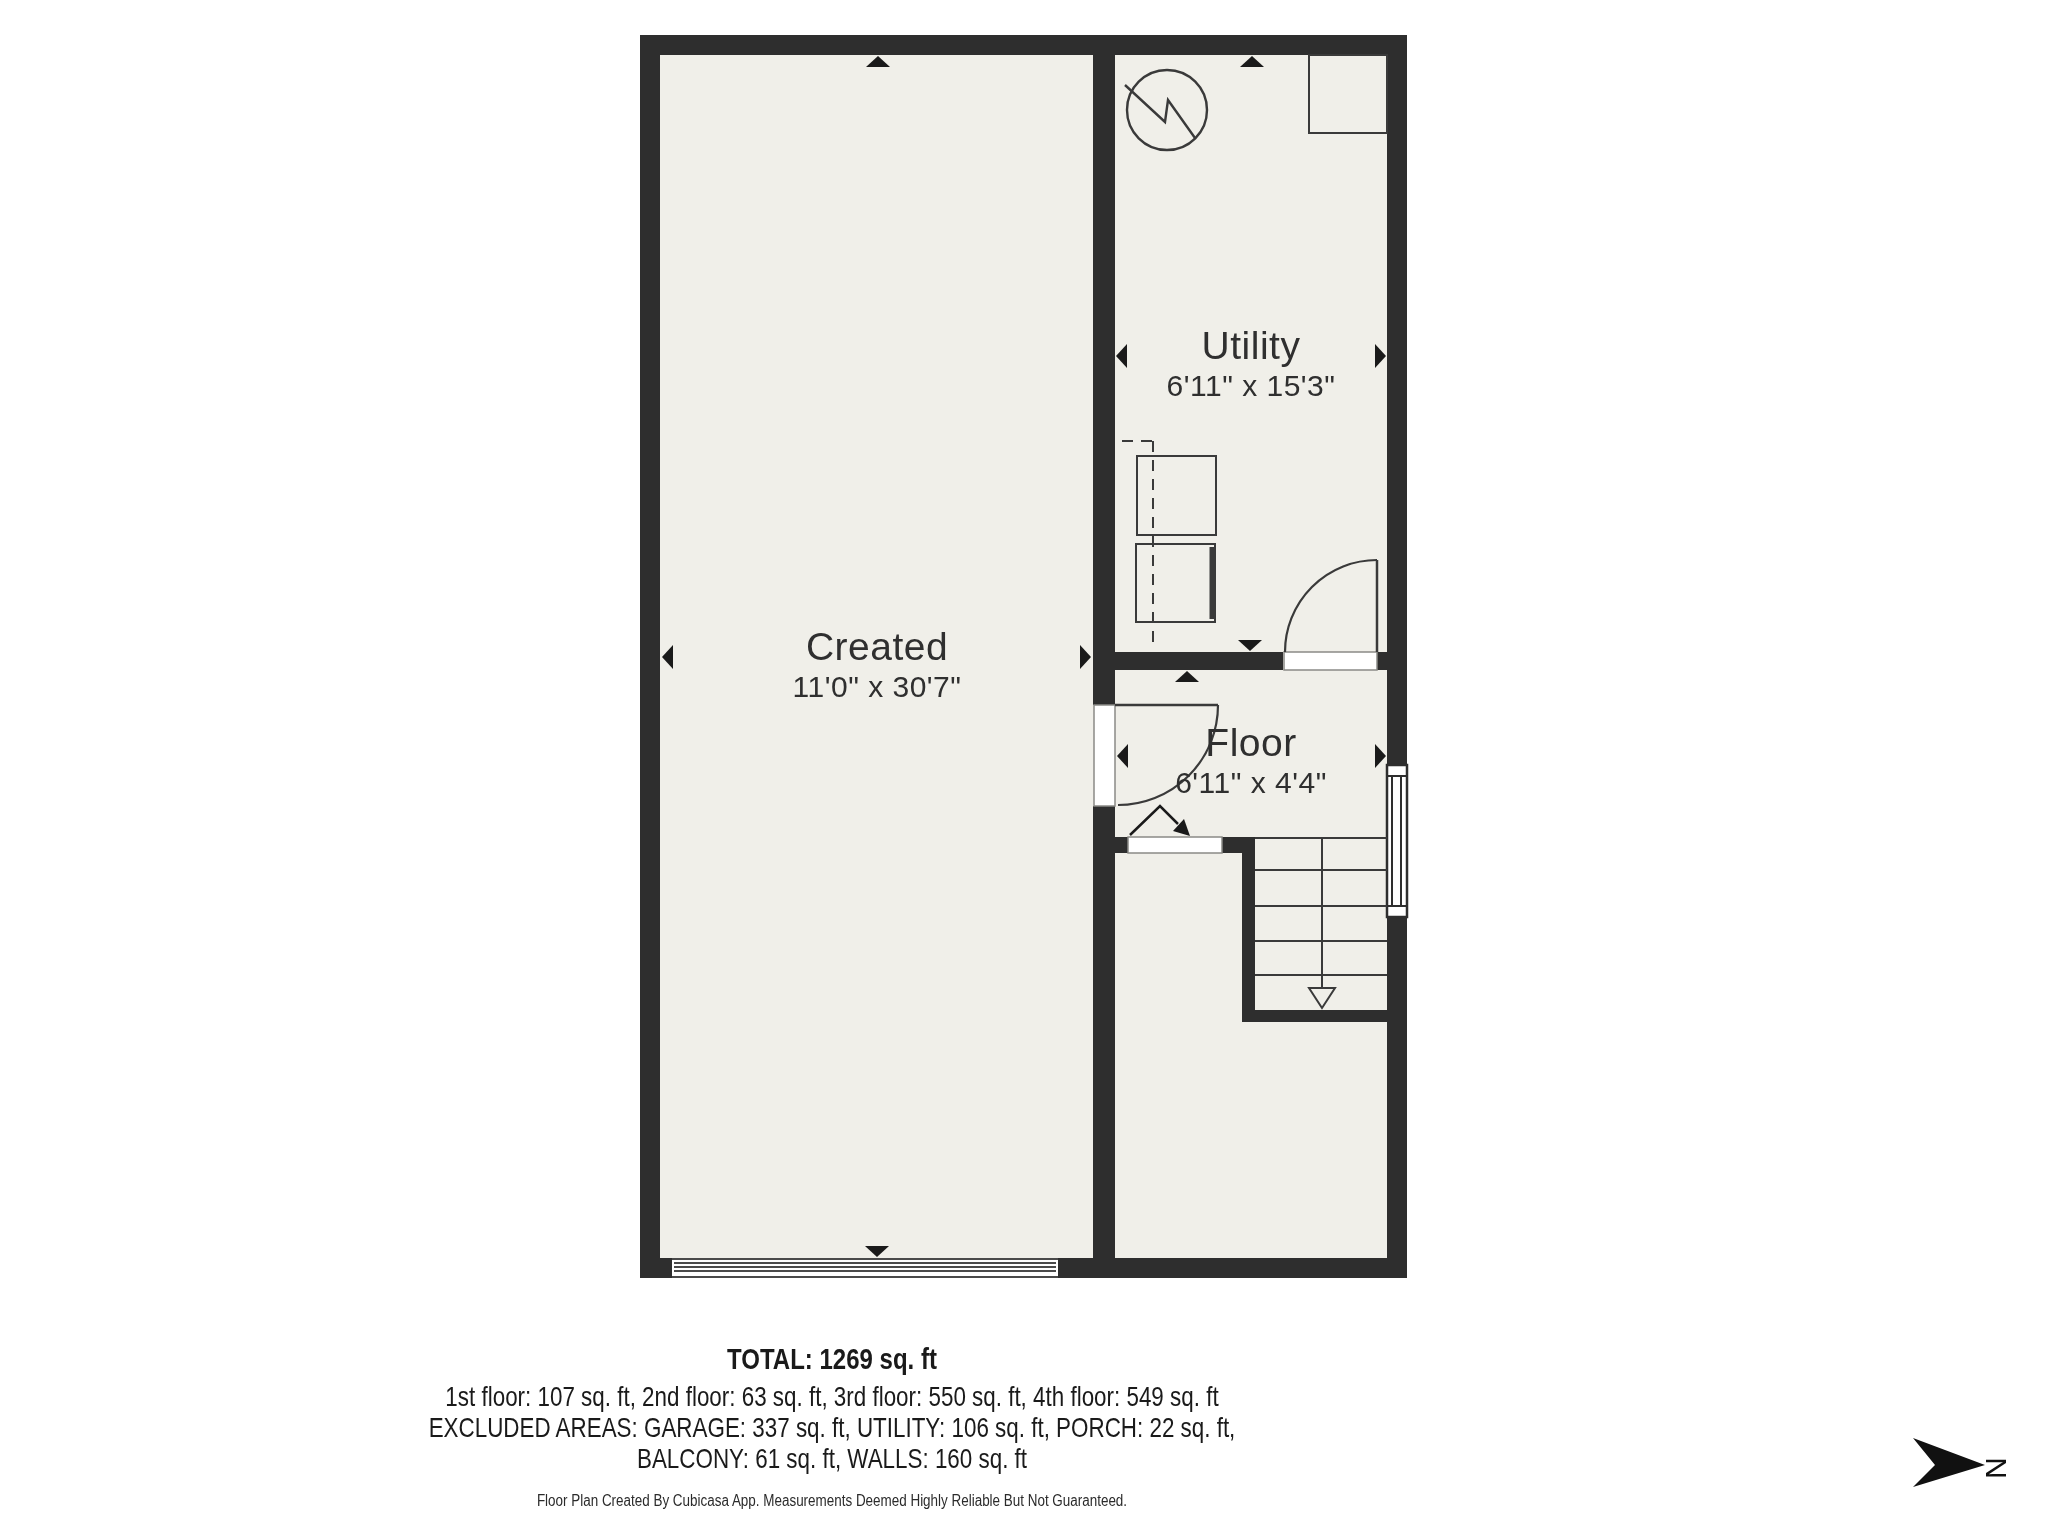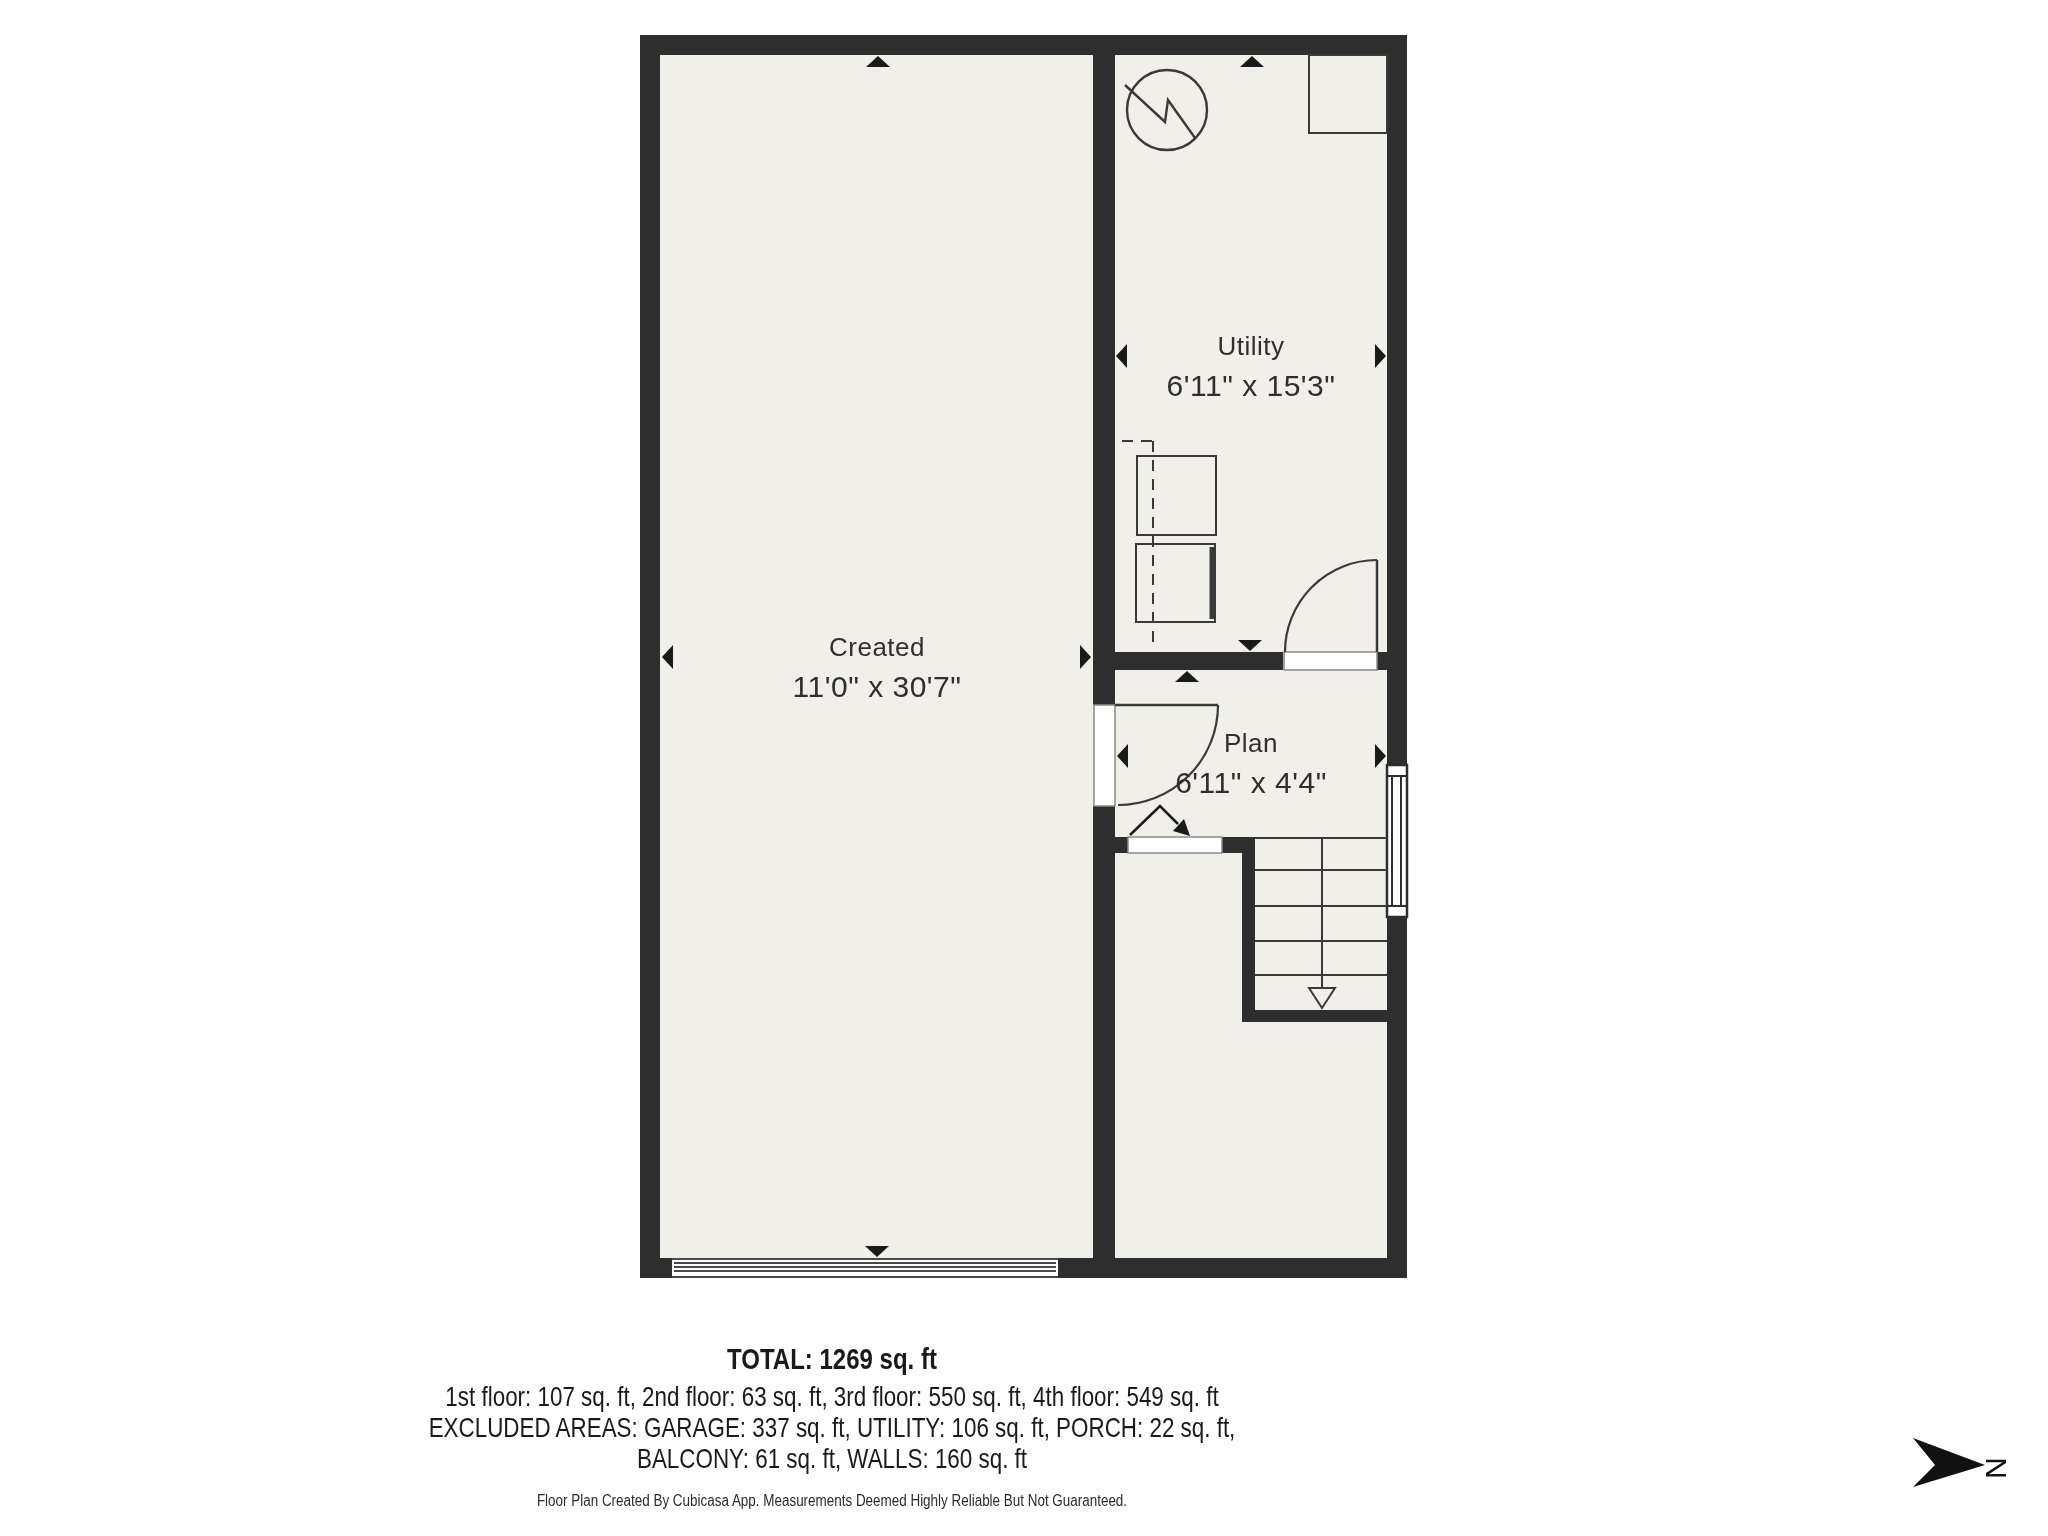--- a/index.html
+++ b/index.html
@@ -6,21 +6,21 @@
   body{
     width:2048px;height:1536px;background:#ffffff;position:relative;overflow:hidden;
     font-family:"Liberation Sans",sans-serif;
   }
   .plan-svg{position:absolute;left:0;top:0;}
   .room-label{
     position:absolute;transform:translate(-50%,-50%);
     text-align:center;color:#2f2f2f;white-space:nowrap;
     line-height:40px;
   }
-  .room-name{font-size:26px;letter-spacing:0.5px;}
+  .room-name{font-size:39px;letter-spacing:0.5px;}
   .room-dims{font-size:30px;letter-spacing:0.5px;}
   .summary{
     position:absolute;left:0;top:1342px;width:1664px;text-align:center;color:#1a1a1a;
   }
   .summary-total{font-size:30px;font-weight:bold;transform:scaleX(0.80);transform-origin:50% 50%;margin-bottom:5px;}
   .summary-line{font-size:28px;line-height:31px;transform:scaleX(0.80);transform-origin:50% 50%;}
   .summary-footer{font-size:16px;color:#2b2b2b;margin-top:18px;transform:scaleX(0.84);transform-origin:50% 50%;}
 </style>
 </head>
 <body>
@@ -137,21 +137,21 @@
 
 <div class="room-label" style="left:877px;top:667px;">
   <div class="room-name">Created</div>
   <div class="room-dims">11'0" x 30'7"</div>
 </div>
 <div class="room-label" style="left:1251px;top:366px;">
   <div class="room-name">Utility</div>
   <div class="room-dims">6'11" x 15'3"</div>
 </div>
 <div class="room-label" style="left:1251px;top:763px;">
-  <div class="room-name">Plan</div>
+  <div class="room-name">Floor</div>
   <div class="room-dims">6'11" x 4'4"</div>
 </div>
 
 <div class="summary">
   <div class="summary-total">TOTAL: 1269 sq. ft</div>
   <div class="summary-line">1st floor: 107 sq. ft, 2nd floor: 63 sq. ft, 3rd floor: 550 sq. ft, 4th floor: 549 sq. ft</div>
   <div class="summary-line">EXCLUDED AREAS: GARAGE: 337 sq. ft, UTILITY: 106 sq. ft, PORCH: 22 sq. ft,</div>
   <div class="summary-line">BALCONY: 61 sq. ft, WALLS: 160 sq. ft</div>
   <div class="summary-footer">Floor Plan Created By Cubicasa App. Measurements Deemed Highly Reliable But Not Guaranteed.</div>
 </div>

